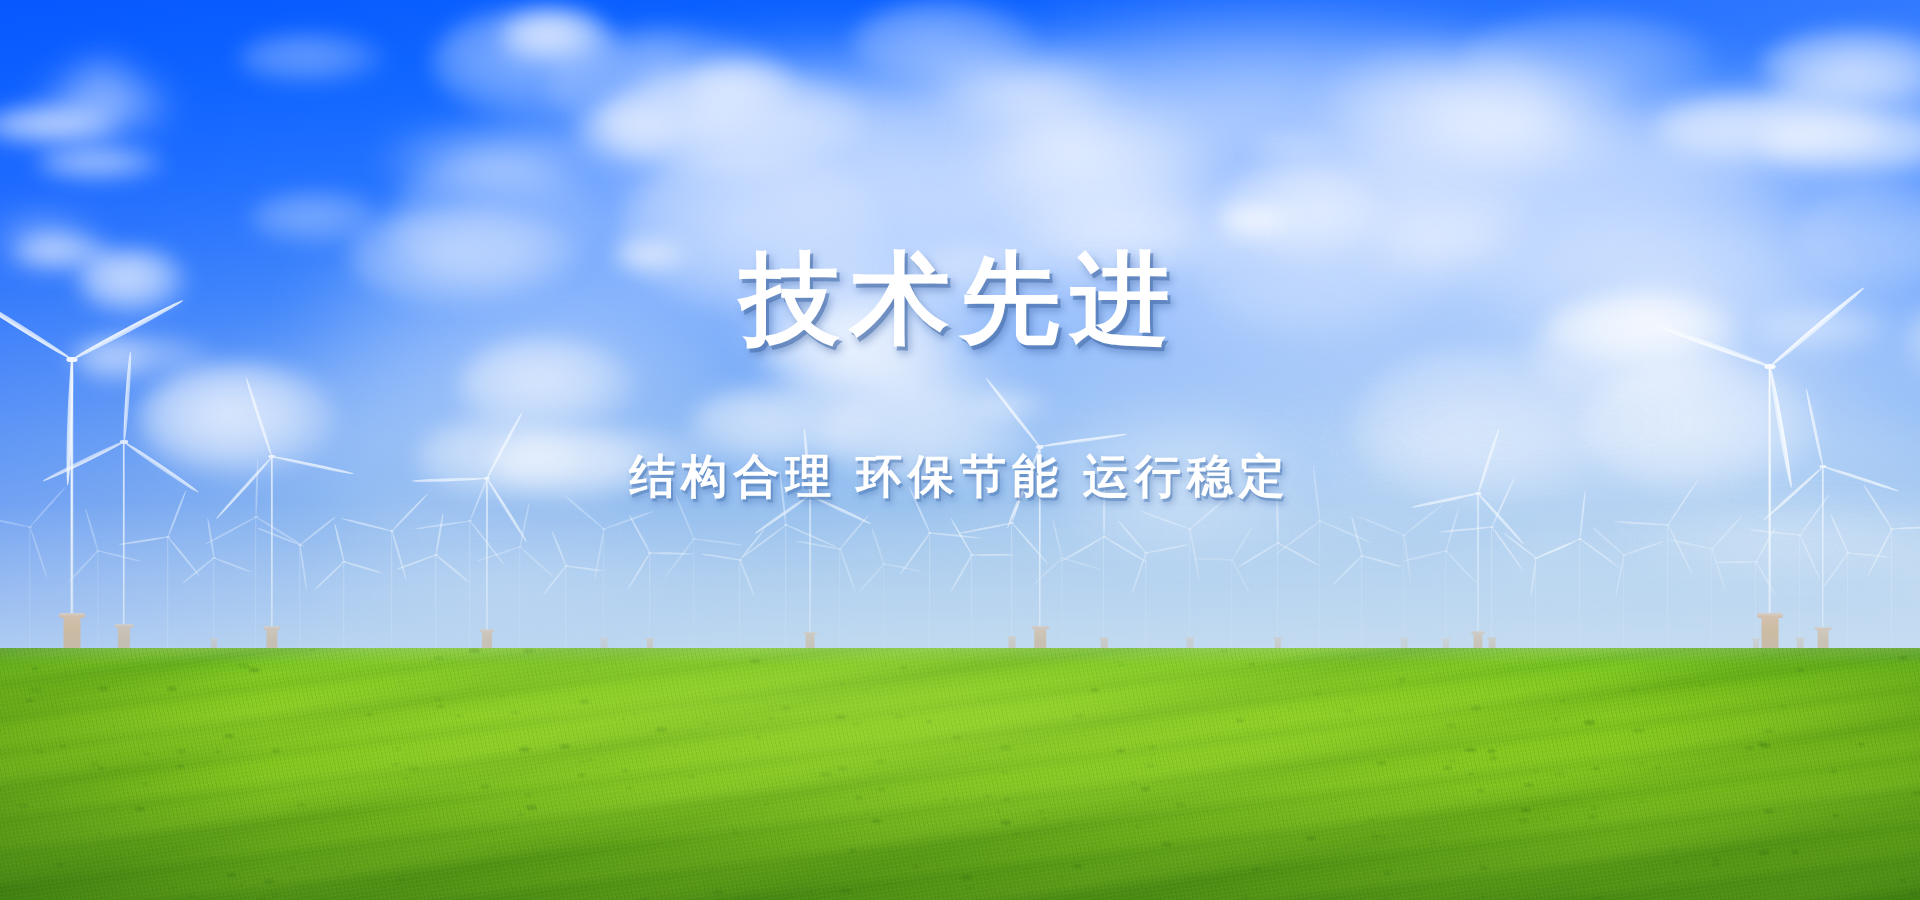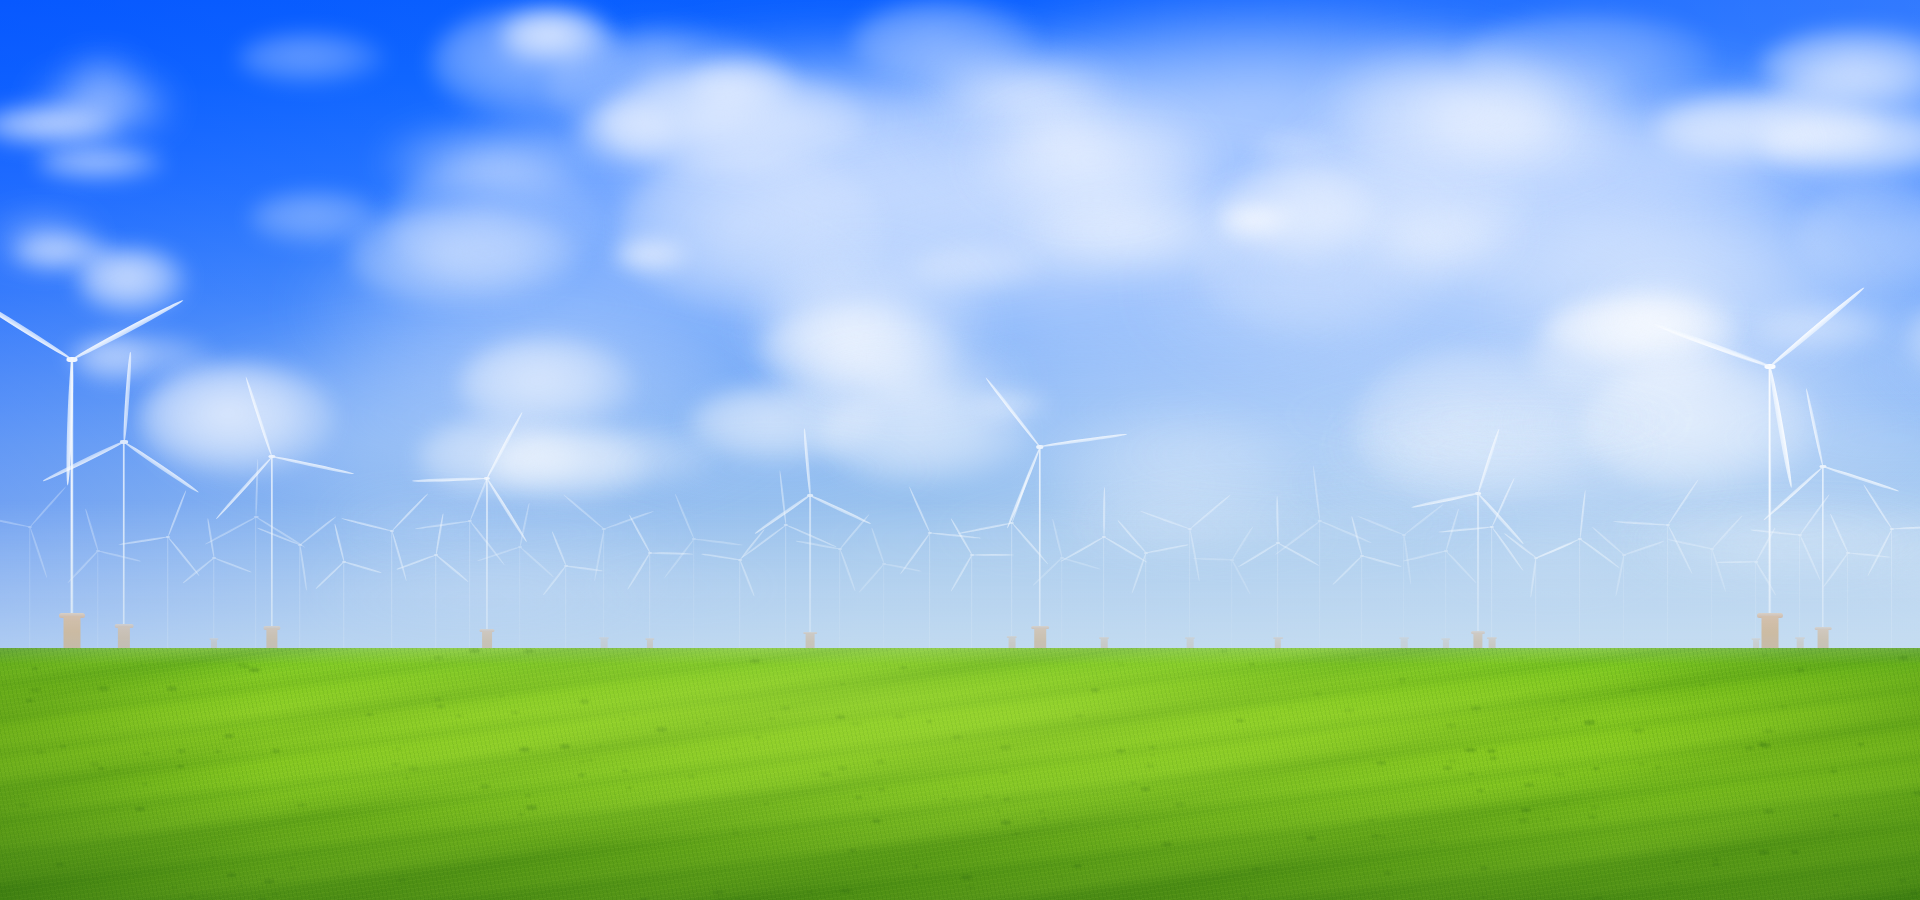--- a/index.html
+++ b/index.html
@@ -1038,14 +1038,16 @@
         <div class="grass-dot" style="width: 2.12642px; height: 0.95689px; left: 937.951px; top: 14.5513px; opacity: 0.59;"></div>
         <div class="grass-dot" style="width: 9.36913px; height: 4.21611px; left: 952.462px; top: 87.2947px; opacity: 0.32;"></div>
         <div class="grass-dot" style="width: 2.77735px; height: 1.24981px; left: 864.736px; top: 165.015px; opacity: 0.58;"></div>
         <div class="grass-dot" style="width: 9.87716px; height: 4.44472px; left: 1344.06px; top: 60.4122px; opacity: 0.21;"></div>
         <div class="grass-dot" style="width: 7.15142px; height: 3.21814px; left: 1349.53px; top: 8.72666px; opacity: 0.25;"></div>
         <div class="grass-dot" style="width: 7.34379px; height: 3.30471px; left: 25.7144px; top: 50.9711px; opacity: 0.62;"></div>
       </div>
     <div class="grass-vig"></div>
   </div>
 
+  <div class="headline">技术先进</div>
+  <div class="subline">结构合理  环保节能  运行稳定</div>
 
 </div>
 
 </body></html>

